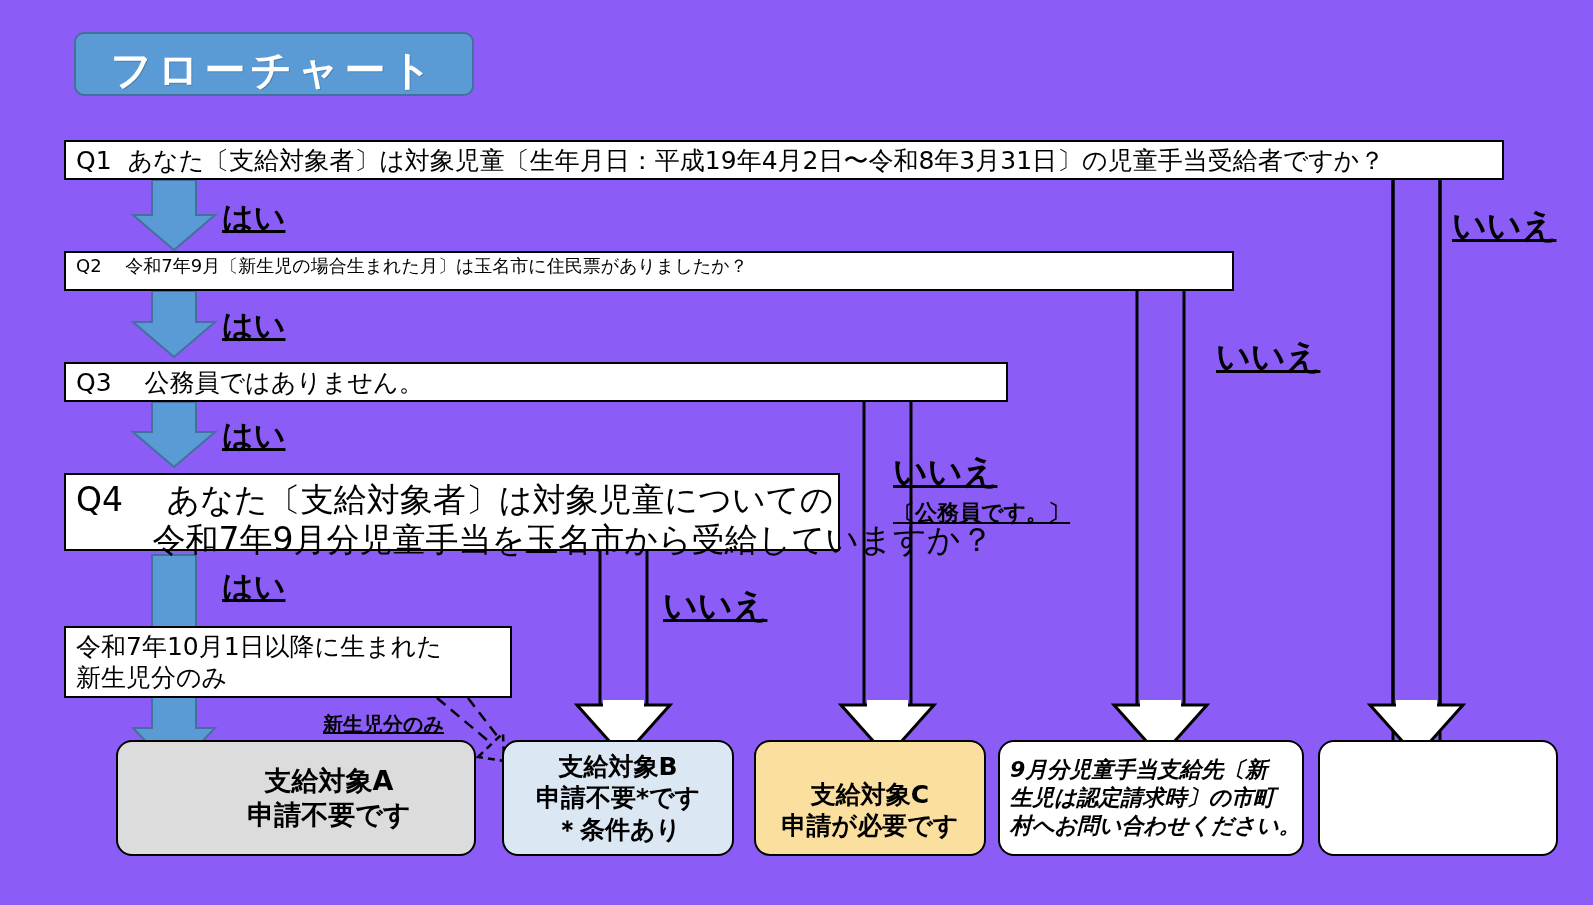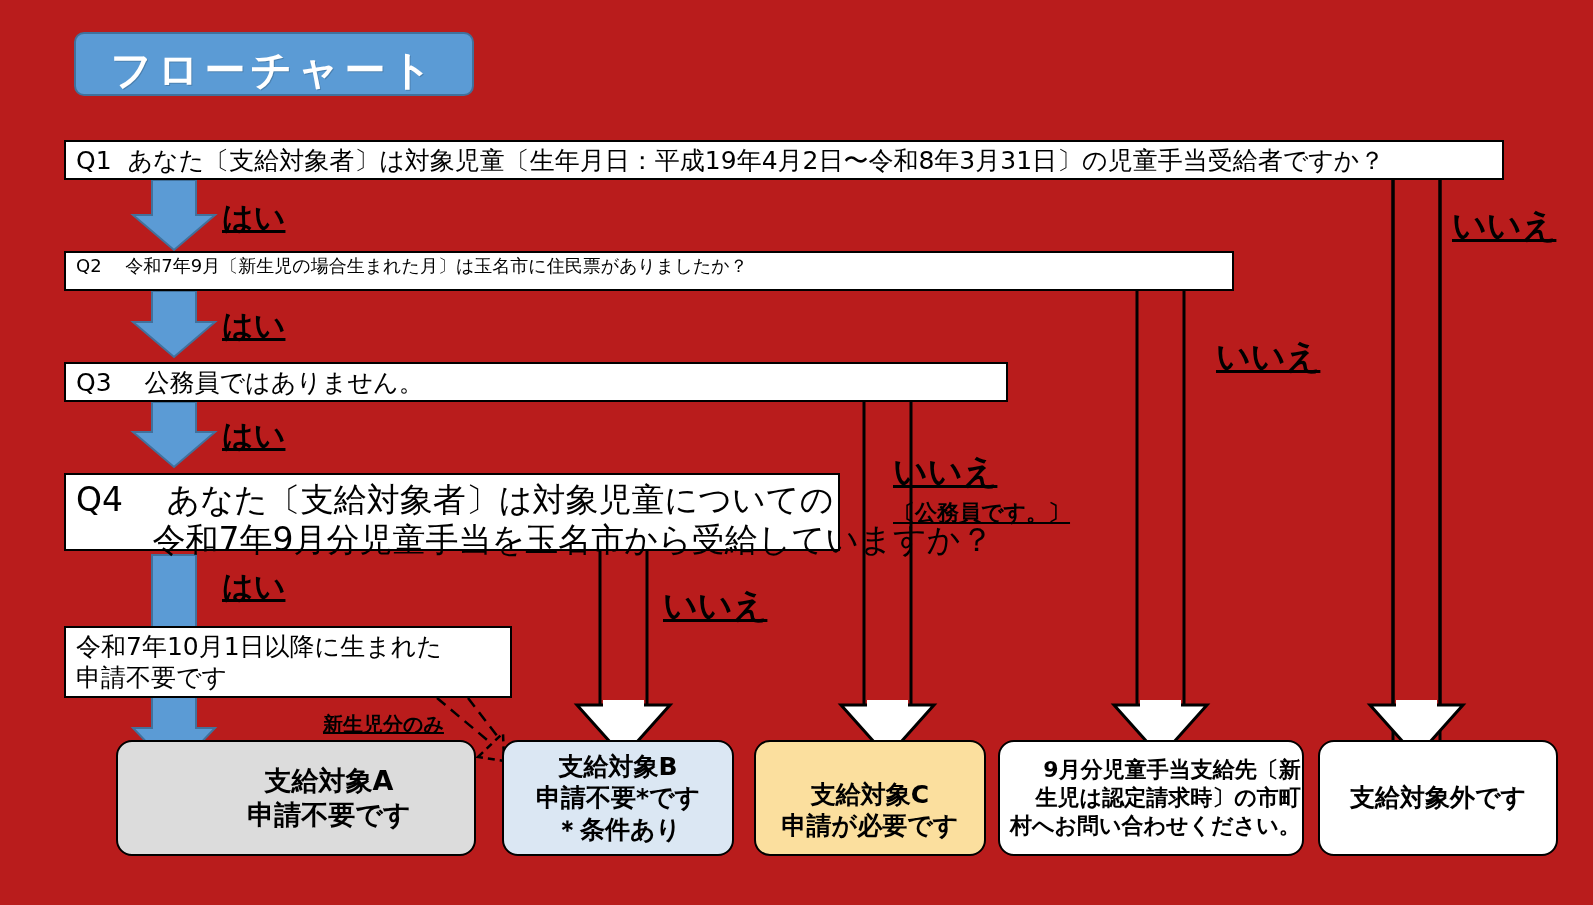--- a/index.html
+++ b/index.html
@@ -8,21 +8,21 @@
     padding: 0;
     background: #ffffff;
   }
   body {
     font-family: "DejaVu Sans", "Liberation Sans", sans-serif;
   }
   #page {
     position: relative;
     width: 1593px;
     height: 905px;
-    background: #b91c1c;
+    background: #8b5cf6;
     overflow: hidden;
   }
   svg.layer {
     position: absolute;
     left: 0;
     top: 0;
     width: 1593px;
     height: 905px;
   }
   
@@ -79,21 +79,22 @@
     align-items: center;
     justify-content: center;
     text-align: center;
     color: #000;
     font-weight: 700;
     white-space: pre;
     line-height: 1.26;
   }
   .rlabel.left {
     justify-content: flex-start;
-    text-align: right;
+    text-align: left;
+    font-style: italic;
   }
   .edge-label {
     position: absolute;
     color: #000;
     font-weight: 700;
     white-space: pre;
     text-decoration: underline;
   }
 </style>
 </head>
@@ -154,21 +155,21 @@
 
   <div class="qbox" style="left:64px; top:362px; width:944px; height:40px;"></div>
   <div class="qlabel" style="left:76px; top:368px; font-size:25px;">Q3　 公務員ではありません。</div>
 
   <div class="qbox" style="left:64px; top:473px; width:776px; height:78px;"></div>
   <div class="qlabel" style="left:76px; top:480px; font-size:33px;">Q4　 あなた〔支給対象者〕は対象児童についての
 　　 令和7年9月分児童手当を玉名市から受給していますか？</div>
 
   <div class="qbox" style="left:64px; top:626px; width:448px; height:72px;"></div>
   <div class="qlabel" style="left:76px; top:632px; font-size:25px;">令和7年10月1日以降に生まれた
-申請不要です</div>
+新生児分のみ</div>
 
   <div class="edge-label" style="left:222px; top:197px; font-size:31px;">はい</div>
   <div class="edge-label" style="left:1452px; top:203px; font-size:34px;">いいえ</div>
 
   <div class="edge-label" style="left:222px; top:305px; font-size:31px;">はい</div>
   <div class="edge-label" style="left:1216px; top:334px; font-size:34px;">いいえ</div>
 
   <div class="edge-label" style="left:222px; top:415px; font-size:31px;">はい</div>
   <div class="edge-label" style="left:893px; top:449px; font-size:34px;">いいえ</div>
   <div class="edge-label" style="left:893px; top:498px; font-size:22px;">〔公務員です。〕</div>
@@ -190,15 +191,14 @@
   <div class="rbox" style="left:754px; top:740px; width:232px; height:116px; background:#fbdf9e;"></div>
   <div class="rlabel" style="left:754px; top:740px; width:232px; height:140px; font-size:25px;">支給対象C
 申請が必要です</div>
 
   <div class="rbox" style="left:998px; top:740px; width:306px; height:116px; background:#ffffff;"></div>
   <div class="rlabel left" style="left:1010px; top:740px; width:294px; height:116px; font-size:22px;">9月分児童手当支給先〔新
 生児は認定請求時〕の市町
 村へお問い合わせください。</div>
 
   <div class="rbox" style="left:1318px; top:740px; width:240px; height:116px; background:#ffffff;"></div>
-  <div class="rlabel" style="left:1318px; top:740px; width:240px; height:116px; font-size:25px;">支給対象外です</div>
 
 </div>
 
 </body></html>

